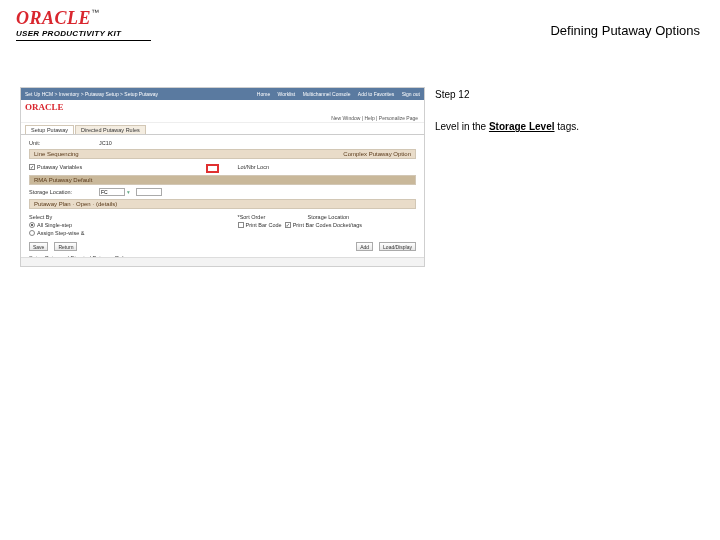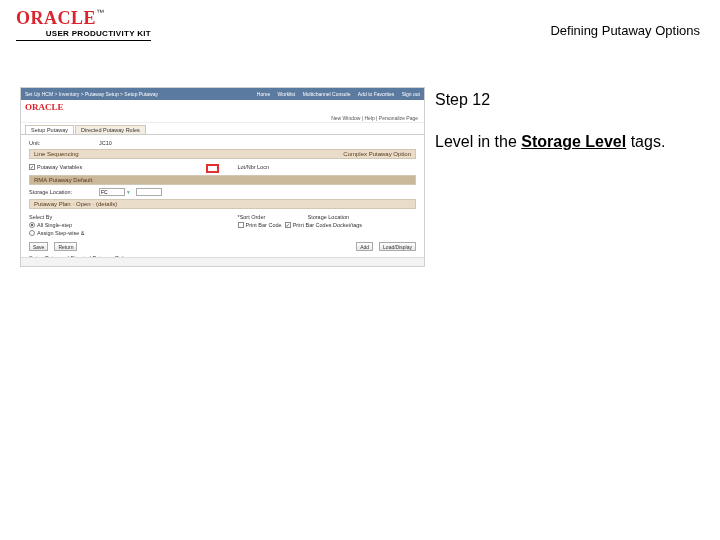--- a/index.html
+++ b/index.html
@@ -1,30 +1,30 @@
 <!DOCTYPE html>
 <html><head>
 <meta charset="utf-8">
 <style>
   * { box-sizing: border-box; margin: 0; padding: 0; }
   body { font-family: Arial, sans-serif; width: 720px; height: 540px; background: #fff; font-size: 12px; color: #000; }
   
   
   .header { padding: 8px 16px 6px; position: relative; }
-  .logo-block { display: inline-block; }
+  .logo-block { display: inline-block; font-style: italic; }
   .oracle-word { font-family: "Times New Roman", serif; font-weight: bold; font-size: 18px; color: #d9262e; letter-spacing: 0.5px; }
   .tm { font-size: 8px; vertical-align: top; color: #333; }
-  .upk-line { font-size: 8px; font-weight: bold; letter-spacing: 0.3px; margin-top: 0; color: #000; text-align: right; }
+  .upk-line { font-size: 8px; font-weight: bold; letter-spacing: 0.3px; margin-top: 0; color: #000; }
   .hr { border-top: 1px solid #000; margin-top: 2px; width: 135px; }
   .page-title { position: absolute; top: 23px; right: 20px; font-size: 13px; }
   
   
   .main { display: flex; padding: 40px 0 0 20px; gap: 10px; }
   .left { width: 405px; }
-  .right { width: 280px; font-size: 16px; line-height: 1.6; }
+  .right { width: 280px; font-size: 10px; line-height: 1.6; }
   .step-number { margin-bottom: 16px; }
   .instruction .bold { font-weight: bold; text-decoration: underline; }
   
   
   .shot {
     width: 405px; height: 180px;
     border: 1px solid #cfcfcf;
     background: #fff;
     font-size: 6px;
     color: #333;

